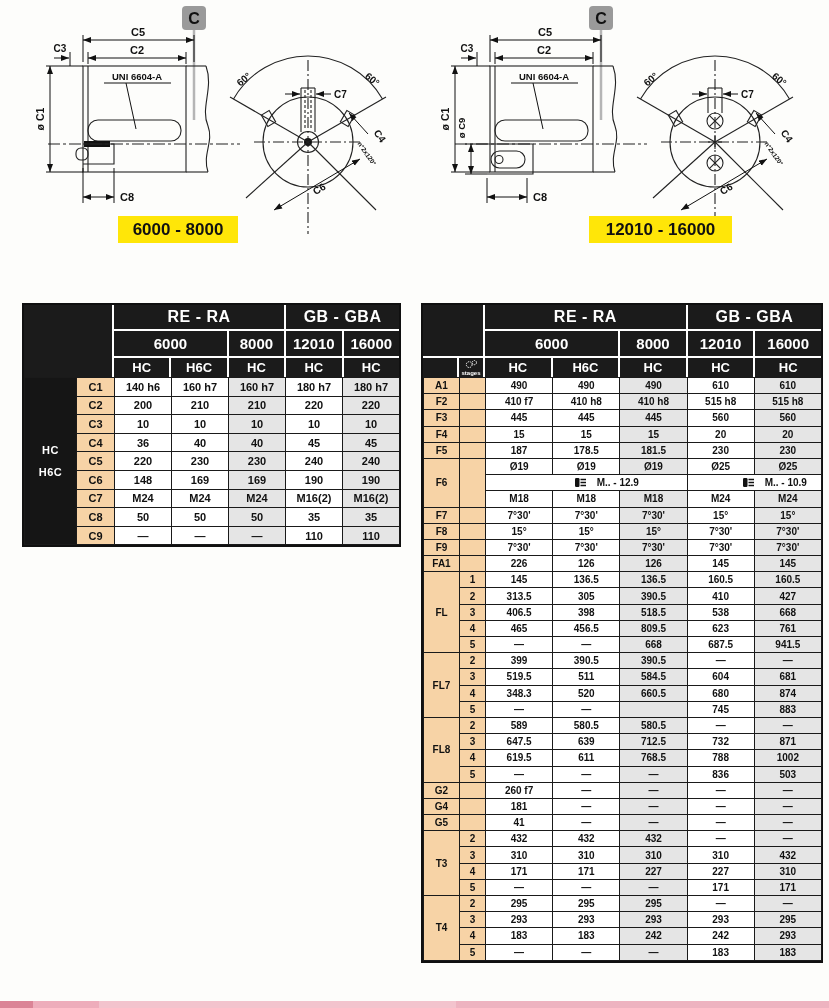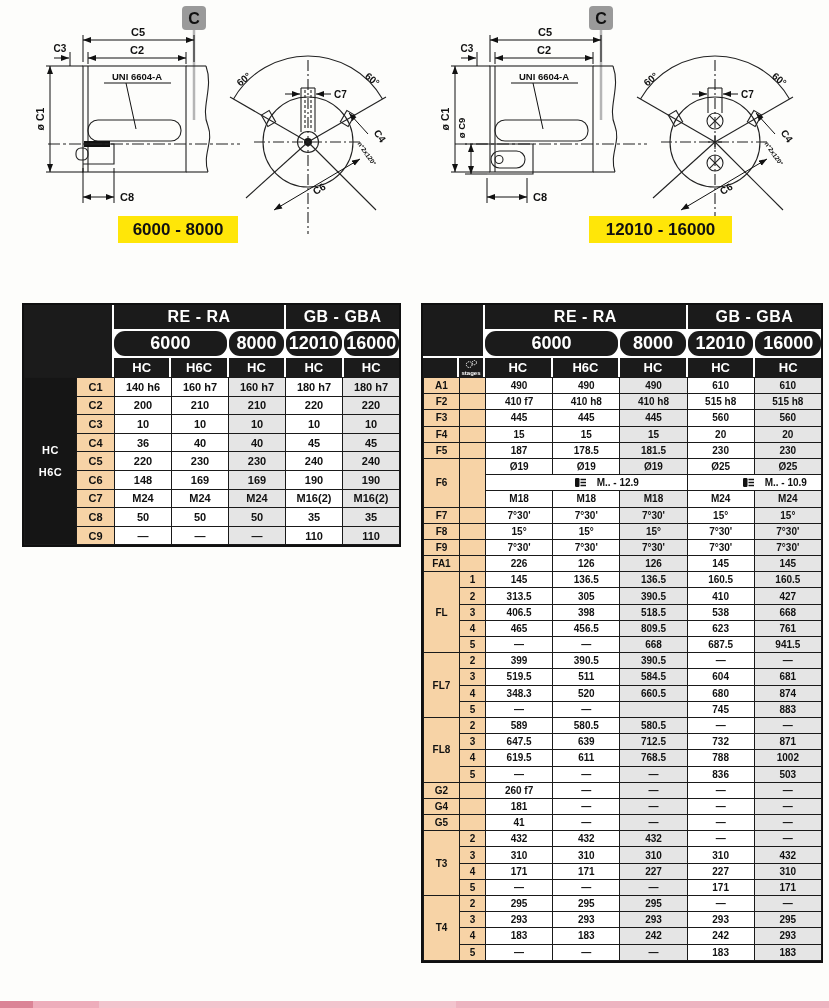--- a/index.html
+++ b/index.html
@@ -10,21 +10,21 @@
   .caption{position:absolute;background:#ffe608;color:#111;font-weight:bold;font-size:17px;text-align:center;line-height:27px;height:27px;}
   
   .tblwrap{position:absolute;top:303px;border:2px solid #101010;background:#fff;}
   #ltw{left:22px;width:375px;}
   #rtw{left:421px;width:398px;}
   .thead{display:grid;gap:2px;background:#fff;grid-template-rows:24px 25px 19px;}
   #ltw .thead{grid-template-columns:50px 36px repeat(5,55.4px);}
   #rtw .thead{grid-template-columns:34px 24px repeat(5,65.6px);}
   .hc{background:#1b1b1b;color:#fff;display:flex;align-items:center;justify-content:center;font-weight:bold;}
   .hc.g{font-size:16px;letter-spacing:.5px;}
-  .hc.s{font-size:18px;border-radius:11px;}
+  .hc.s{font-size:15px;}
   .hc.t{font-size:13px;}
   .hc.stg{flex-direction:column;font-size:6px;line-height:6px;gap:1px;}
   .btable{border-collapse:collapse;table-layout:fixed;width:100%;}
   .btable td{border:1px solid #1a1a1a;text-align:center;vertical-align:middle;padding:0;font-weight:bold;color:#111;background:#fff;}
   #ltw .btable tr{height:18.6px;}
   #rtw .btable tr{height:16.2px;}
   #ltw .btable td{font-size:11px;}
   #rtw .btable td{font-size:10px;}
   .btable td.lbl{background:#f7d3a6;font-size:10.5px;}
   .btable td.stage{background:#f7d3a6;font-size:10px;}

